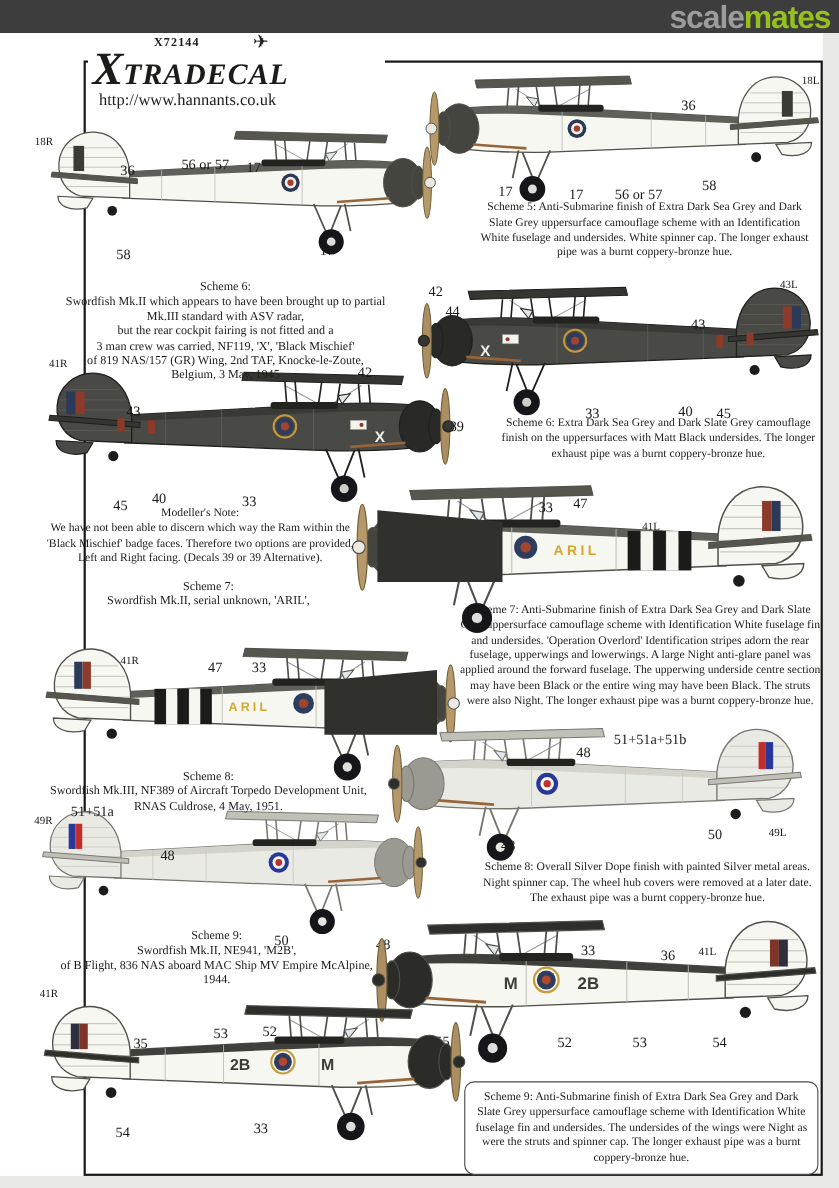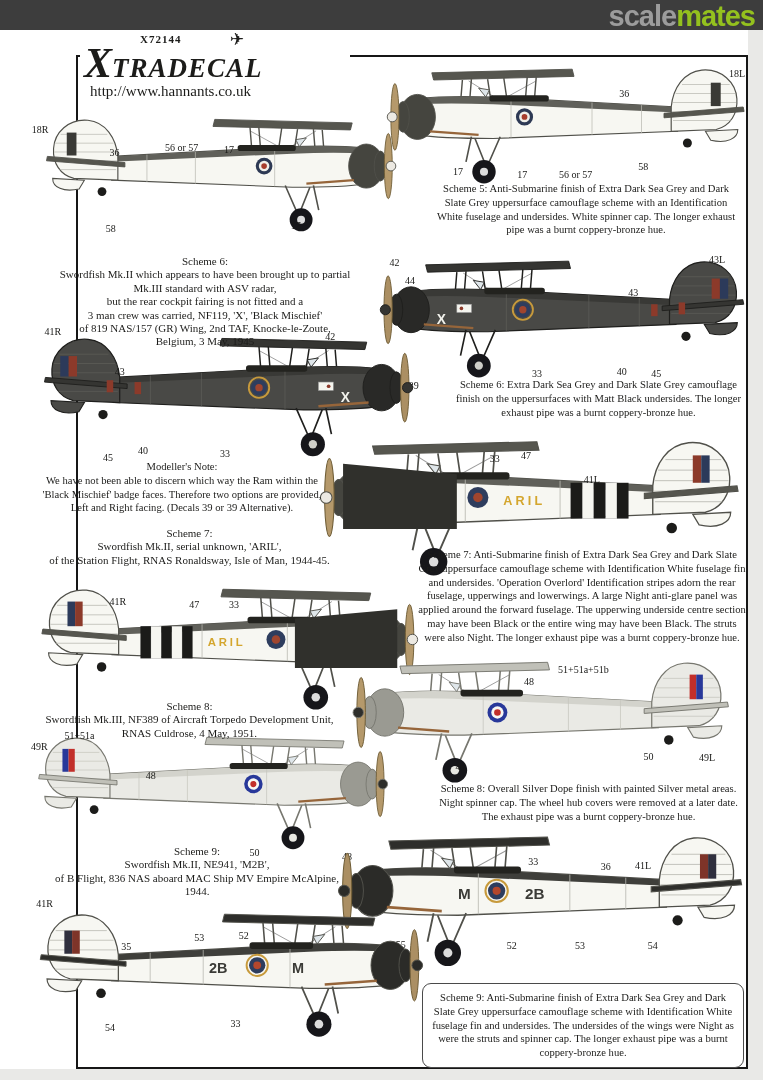--- a/index.html
+++ b/index.html
@@ -21,21 +21,21 @@
   
   .tblock{position:absolute;text-align:center;font-size:11px;line-height:1.22;z-index:10;}
   .tblock .tl{white-space:nowrap;}
   .desc{position:absolute;text-align:center;font-size:10.6px;line-height:1.3;z-index:10;}
   .boxed{border:1.5px solid #4a4a4a;border-radius:9px;padding:7px 9px;background:#fff;}
   .notetitle{font-weight:normal;}
   
   .drawing{position:absolute;z-index:6;}
   .drawing svg.ac{position:absolute;left:0;top:0;width:100%;height:100%;}
   .callouts{position:absolute;left:0;top:0;right:0;bottom:0;z-index:8;}
-  .callout{position:absolute;font-size:10px;color:#191917;white-space:nowrap;}
+  .callout{position:absolute;font-size:13px;color:#191917;white-space:nowrap;}
   .corner{position:absolute;font-size:10px;font-weight:normal;color:#191917;z-index:9;white-space:nowrap;}
   .ac-white {--fus:#f7f7f2;--ln:#50504a;--top:#60605a;--wing:#56564f;--cowl:#45453f;--prop:#b5996b;--spin:#ece9e2;--hatch:#b8b8b0;--hub:#dddddd;}
   .ac-dark  {--fus:#494946;--ln:#1f1f1d;--top:#393936;--wing:#353532;--cowl:#292927;--prop:#ab8f63;--spin:#353532;--hatch:#5d5d58;--hub:#cfcfc9;}
   .ac-silver{--fus:#eaeae5;--ln:#77776f;--top:#d3d3cc;--wing:#c0c0b8;--cowl:#9a9a92;--prop:#b5996b;--spin:#2e2e2b;--hatch:#c6c6be;--hub:#e8e8e2;}
   .ac-nightwing{--fus:#f7f7f2;--ln:#50504a;--top:#3f3f3b;--wing:#2e2e2b;--cowl:#2b2b28;--prop:#ab8f63;--spin:#2b2b28;--hatch:#b8b8b0;--hub:#dddddd;}
   .code-txt{font-family:"Liberation Sans","DejaVu Sans",sans-serif;font-weight:bold;}
 </style>
 </head>
 <body>
 
@@ -186,21 +186,20 @@
   <div class="desc" style="left:452px;top:378px;width:293px">Scheme 6: Extra Dark Sea Grey and Dark Slate Grey camouflage finish on the uppersurfaces with Matt Black undersides. The longer exhaust pipe was a burnt coppery-bronze hue.</div>
 
   <div class="desc" style="left:38px;top:460px;width:288px">
     <div class="notetitle">Modeller's Note:</div>
     <div>We have not been able to discern which way the Ram within the 'Black Mischief' badge faces. Therefore two options are provided, Left and Right facing. (Decals 39 or 39 Alternative).</div>
   </div>
 
   <div class="tblock" style="left:32px;top:527px;width:315px">
       <div class="tl">Scheme 7:</div>
       <div class="tl">Swordfish Mk.II, serial unknown, 'ARIL',</div>
-      <div class="tl">of the Station Flight, RNAS Ronaldsway, Isle of Man, 1944-45.</div>
     </div>
 
   <div class="drawing" style="left:315px;top:428px;width:448px;height:158px">
     <svg class="ac ac-white" viewBox="0 0 420 150" preserveAspectRatio="xMidYMid meet">
       <use href="#af"></use>
       <path d="M24,34 L132,44 L132,96 L24,96 Z" fill="#30302c"></path>
       <circle cx="152" cy="66" r="10" fill="#2e3d5e"></circle>
         <circle cx="152" cy="66" r="4.5" fill="#a0452e"></circle>
       <text class="code-txt" x="176" y="73" font-size="12" fill="#d4a62e" letter-spacing="3">ARIL</text>
       <rect x="251" y="52" width="11" height="34" fill="#f6f6f1" stroke="#aaa" stroke-width="0.5"></rect>

